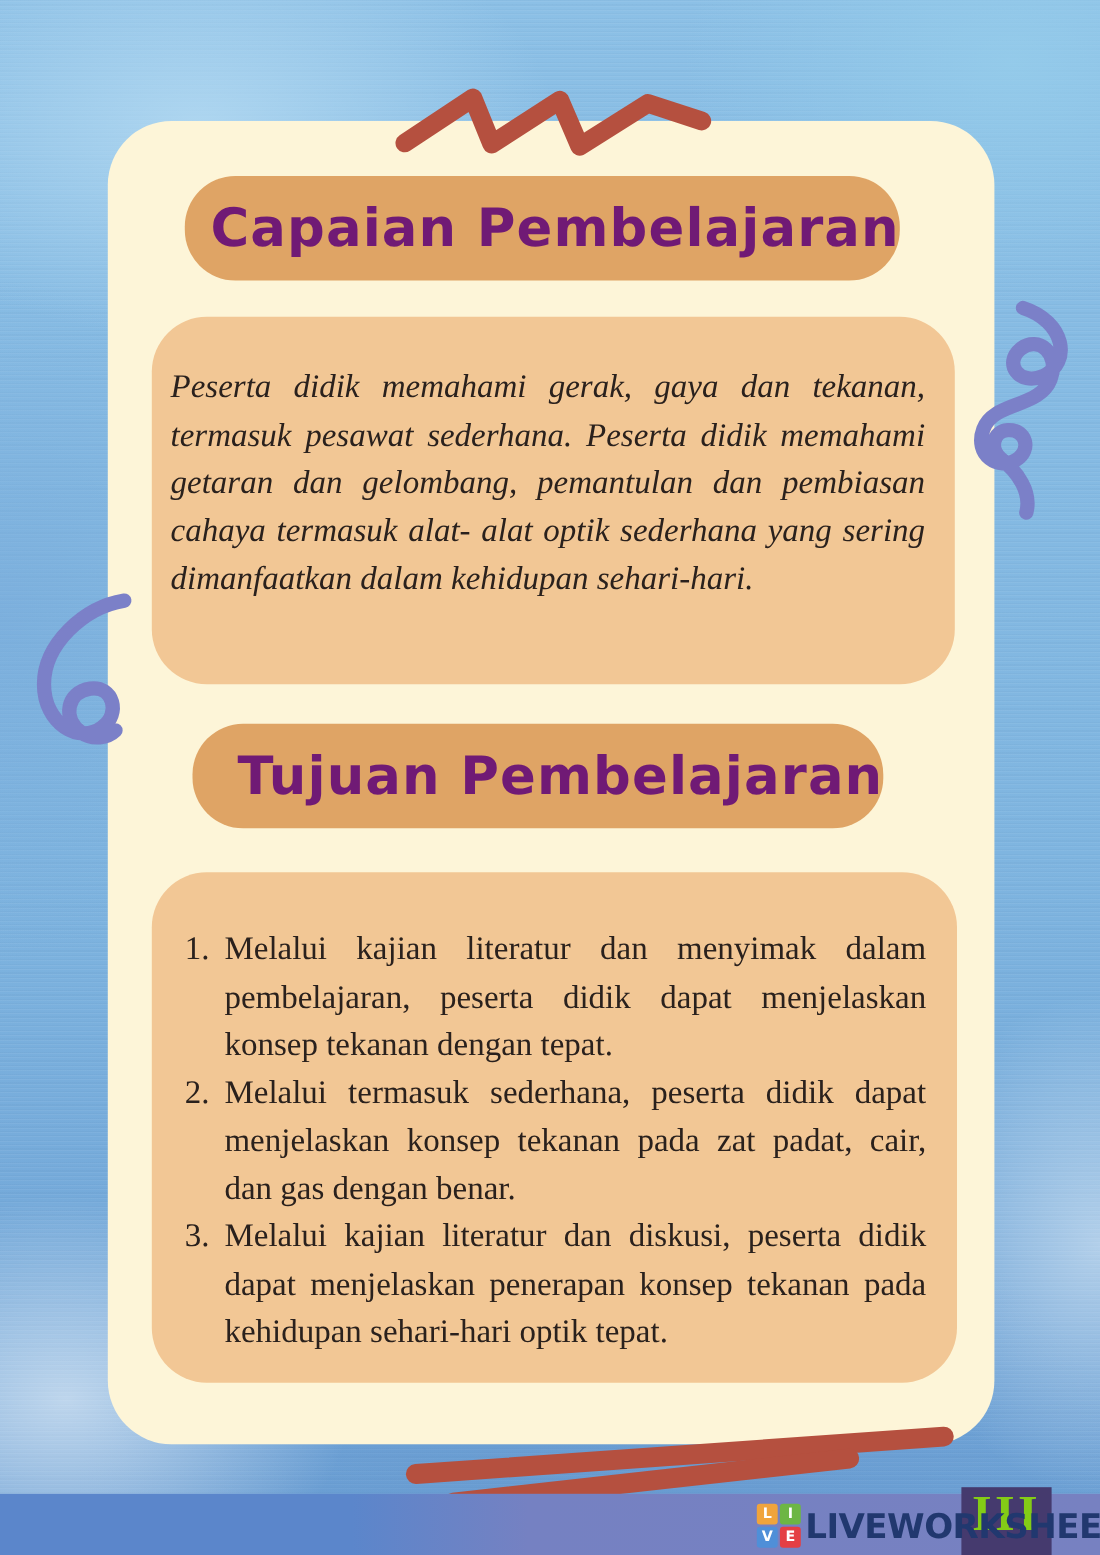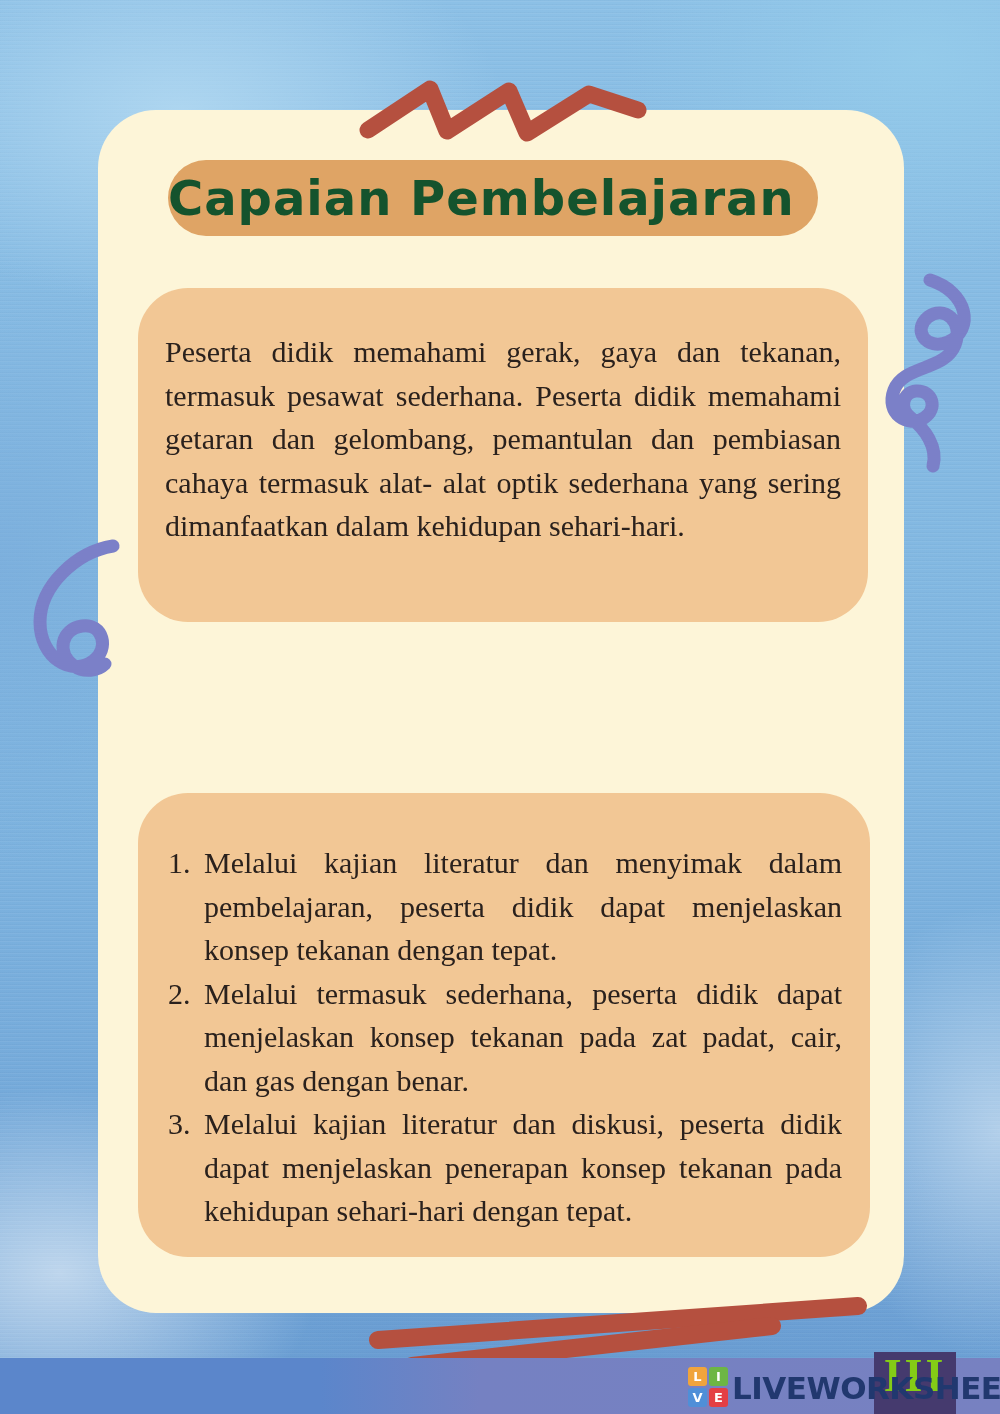--- a/index.html
+++ b/index.html
@@ -17,33 +17,33 @@
       radial-gradient(ellipse 420px 520px at 0% 40%, rgba(120,170,218,0.6), rgba(120,170,218,0) 60%),
       radial-gradient(ellipse 700px 500px at 55% 98%, rgba(100,150,205,0.55), rgba(100,150,205,0) 70%),
       repeating-linear-gradient(0deg, rgba(255,255,255,0.05) 0 1px, rgba(30,60,100,0.03) 1px 2px, rgba(255,255,255,0) 2px 4px),
       linear-gradient(180deg,#8cc0e6 0%,#7fb5e0 55%,#6b9fd4 100%);
   }
   .card{
     position:absolute;left:98px;top:110px;width:806px;height:1203px;
     border-radius:58px;
   }
   .pill{
-    position:absolute;height:76px;border-radius:46px;
-    display:flex;align-items:center;justify-content:flex-start;
+    position:absolute;height:95px;border-radius:46px;
+    display:flex;align-items:center;justify-content:flex-end;
     font-family:"DejaVu Sans", sans-serif;font-weight:800;
-    font-size:48px;letter-spacing:1px;color:#14532d;
+    font-size:48px;letter-spacing:1px;color:#701a75;
   }
   .pill-1{left:168px;top:160px;width:650px;}
   .pill-2{left:175px;top:658px;width:628px;}
   .panel{
     position:absolute;border-radius:50px;color:#2a211d;
     font-size:30px;line-height:1.45;text-align:justify;
   }
   .panel-1{left:138px;top:288px;width:730px;height:334px;}
-  .panel-1 .panel-text{padding:42px 27px 0 27px;}
+  .panel-1 .panel-text{padding:42px 27px 0 17px;font-style:italic;}
   .panel-2{left:138px;top:793px;width:732px;height:464px;}
   .goal-list{padding:48px 28px 0 30px;}
   .goal-item{display:flex;}
   .goal-num{flex:0 0 36px;white-space:nowrap;}
   .goal-text{flex:1;text-align:justify;}
   .doodles{position:absolute;left:0;top:0;pointer-events:none;}
   .footer-bar{
     position:absolute;left:0;top:1358px;width:1000px;height:56px;
     background:linear-gradient(90deg,#5b86cb 0%,#5b86cb 32%,#7581c2 48%,#7781c1 100%);
   }
@@ -79,34 +79,37 @@
   <div class="card" style="background-color: rgb(253, 245, 216);"></div>
 
   <div class="pill pill-1" style="background-color: rgb(223, 164, 101);">
     <span>Capaian Pembelajaran</span>
   </div>
 
   <div class="panel panel-1" style="background-color: rgb(242, 199, 149);">
     <div class="panel-text">Peserta didik memahami gerak, gaya dan tekanan, termasuk pesawat sederhana. Peserta didik memahami getaran dan gelombang, pemantulan dan pembiasan cahaya termasuk alat- alat optik sederhana yang sering dimanfaatkan dalam kehidupan sehari-hari.</div>
   </div>
 
+  <div class="pill pill-2" style="background-color: rgb(223, 164, 101);">
+    <span>Tujuan Pembelajaran</span>
+  </div>
 
   <div class="panel panel-2" style="background-color: rgb(242, 199, 149);">
     <div class="goal-list">
       <div class="goal-item">
         <div class="goal-num">1.</div>
         <div class="goal-text">Melalui kajian literatur dan menyimak dalam pembelajaran, peserta didik dapat menjelaskan konsep tekanan dengan tepat.</div>
       </div>
       <div class="goal-item">
         <div class="goal-num">2.</div>
         <div class="goal-text">Melalui termasuk sederhana, peserta didik dapat menjelaskan konsep tekanan pada zat padat, cair, dan gas dengan benar.</div>
       </div>
       <div class="goal-item">
         <div class="goal-num">3.</div>
-        <div class="goal-text">Melalui kajian literatur dan diskusi, peserta didik dapat menjelaskan penerapan konsep tekanan pada kehidupan sehari-hari dengan tepat.</div>
+        <div class="goal-text">Melalui kajian literatur dan diskusi, peserta didik dapat menjelaskan penerapan konsep tekanan pada kehidupan sehari-hari optik tepat.</div>
       </div>
     </div>
   </div>
 
   <svg class="doodles" width="1000" height="1414" viewBox="0 0 1000 1414">
     <path d="M 368 130 L 430 89 L 447 131 L 509 91 L 527 133 L 589 94 L 638 110" fill="none" stroke-width="17" stroke-linecap="round" stroke-linejoin="round" style="stroke: rgb(181, 80, 63);"></path>
     <path d="M 113 546 C 76 552 40 586 40 622 C 40 658 72 677 93 661 C 110 649 103 623 82 626 C 61 629 56 653 74 666 C 84 673 98 671 105 664" fill="none" stroke-width="13" stroke-linecap="round" style="stroke: rgb(123, 128, 200);"></path>
     <path d="M 930 280 C 968 292 975 330 948 342 C 926 351 912 330 928 317 C 944 305 964 321 955 345 C 945 371 903 365 894 390 C 885 414 908 428 924 418 C 938 409 933 390 916 391 C 903 392 899 408 910 417 C 925 429 938 447 933 466" fill="none" stroke-width="13" stroke-linecap="round" style="stroke: rgb(123, 128, 200);"></path>
     <path d="M 378 1340 L 858 1306" fill="none" stroke-width="18" stroke-linecap="round" style="stroke: rgb(181, 80, 63);"></path>
     <path d="M 412 1366 L 772 1326" fill="none" stroke-width="18" stroke-linecap="round" style="stroke: rgb(181, 80, 63);"></path>

